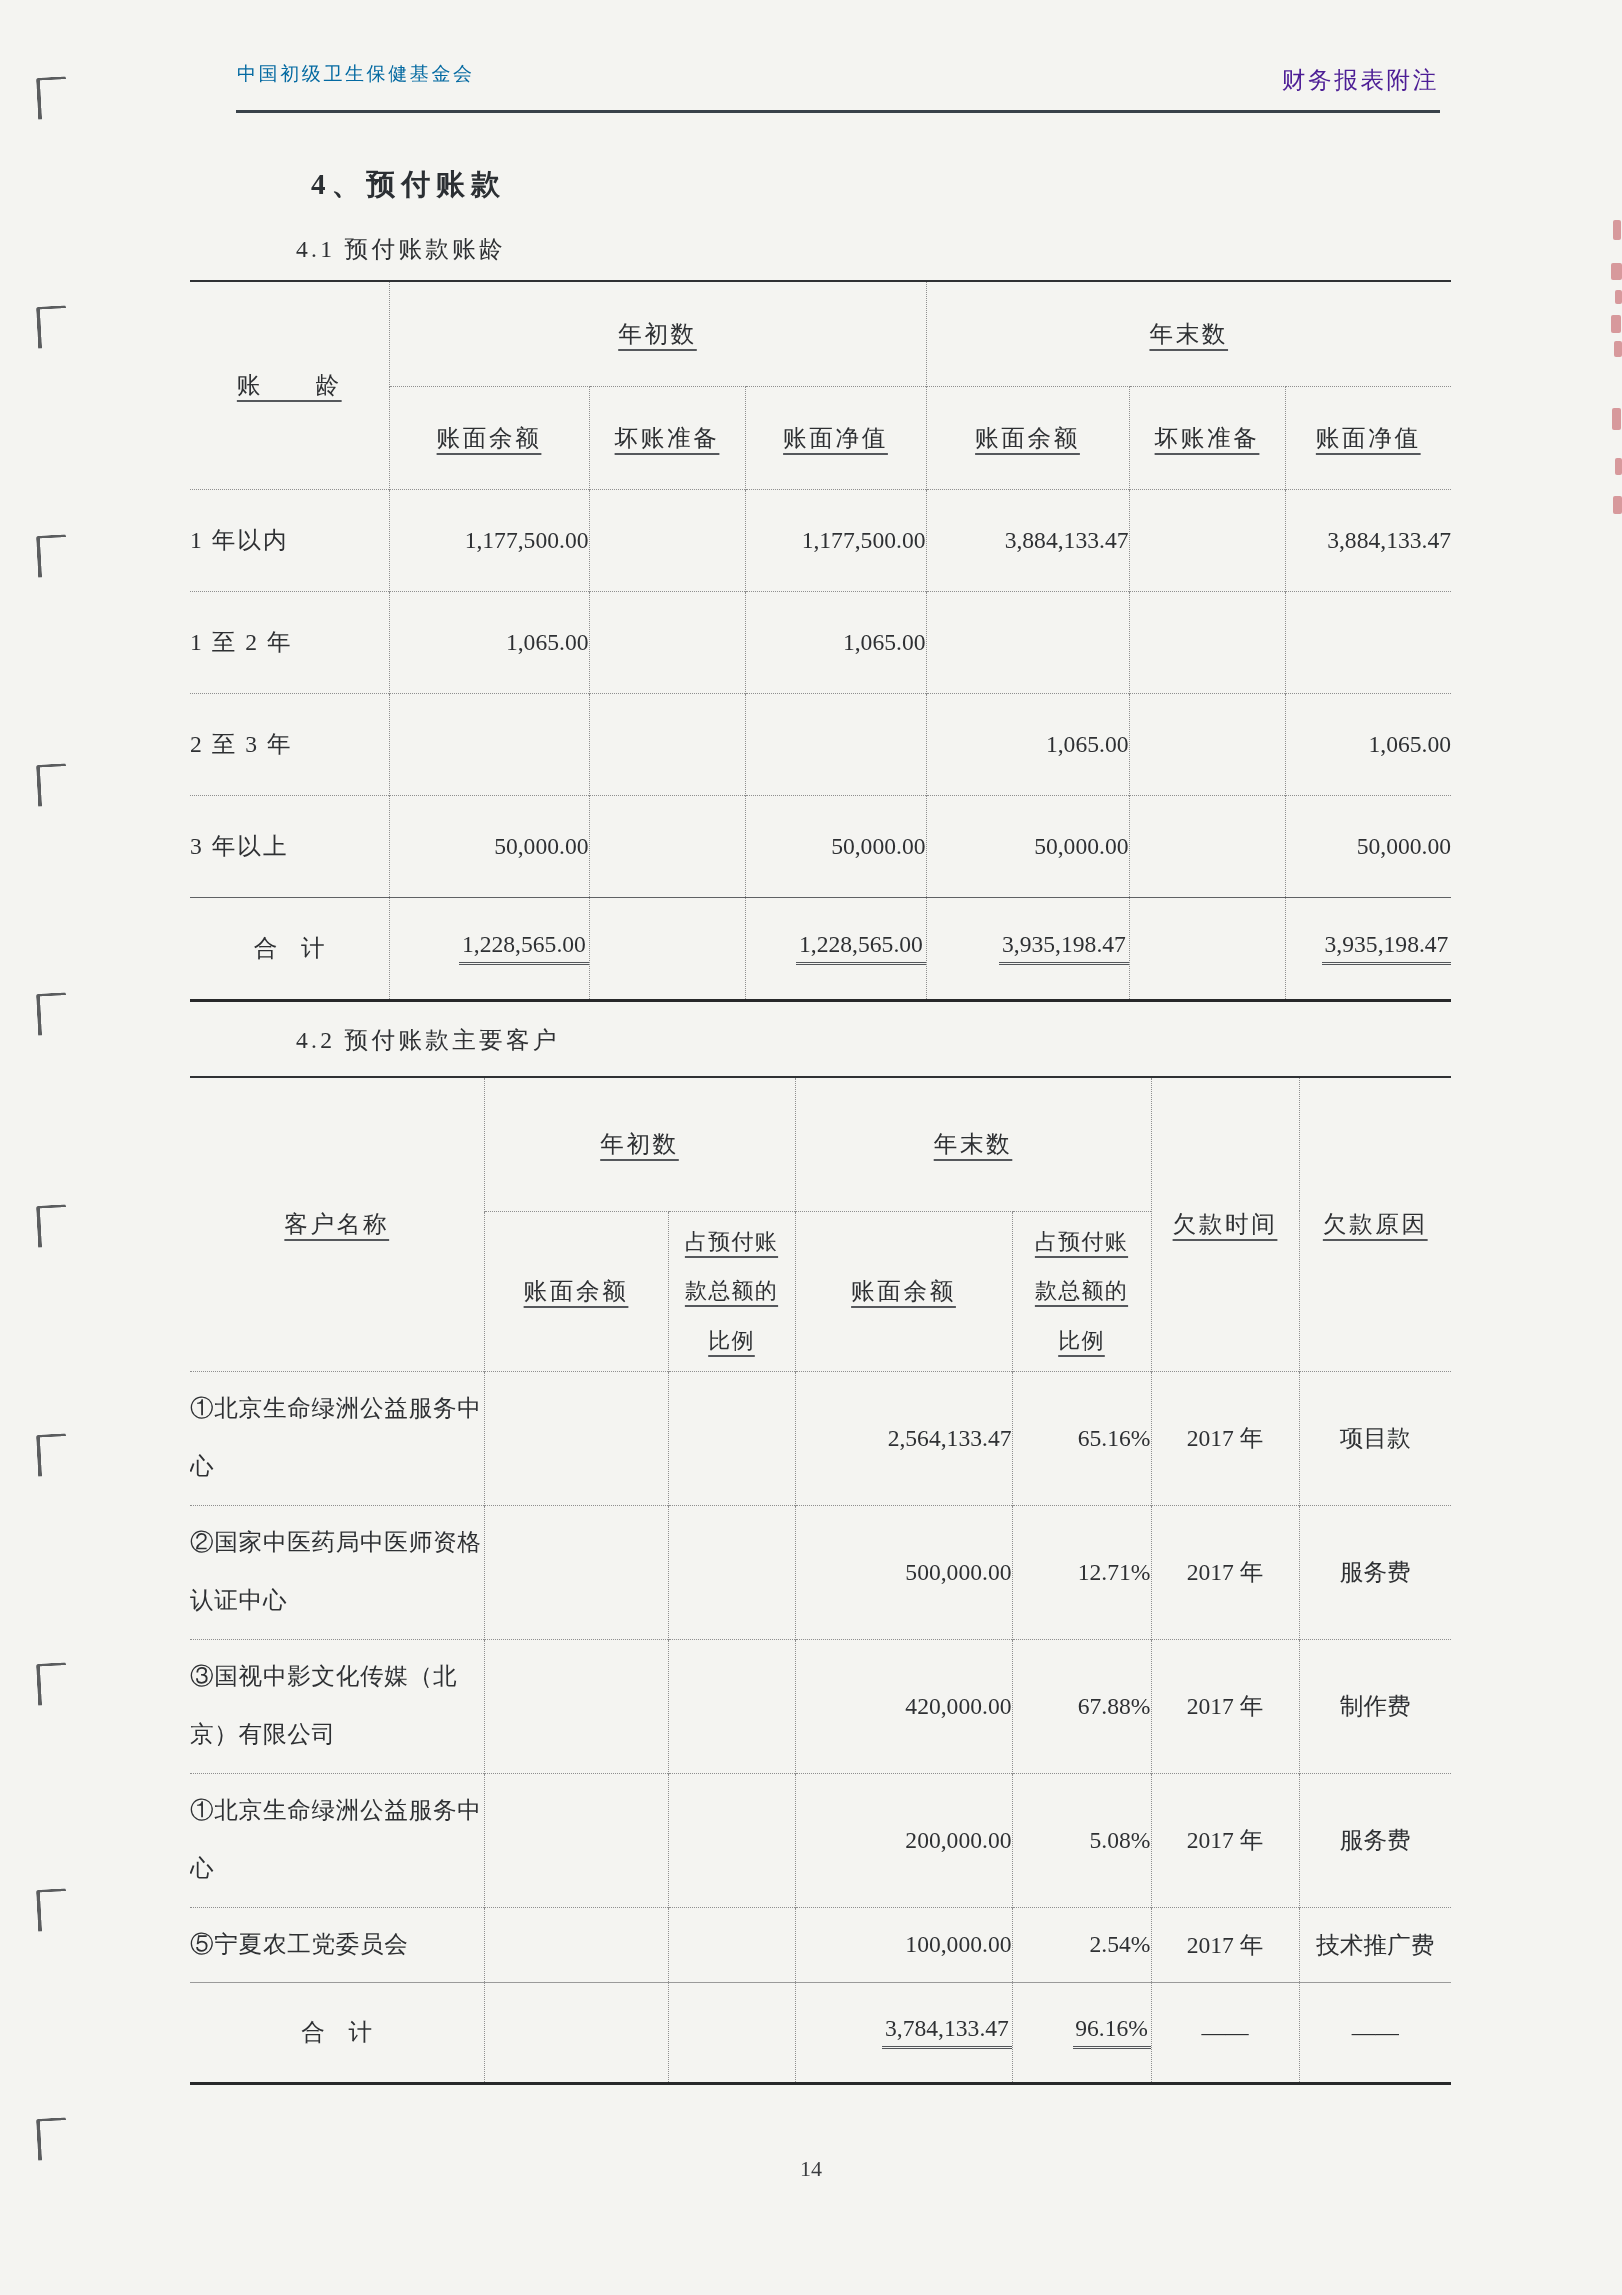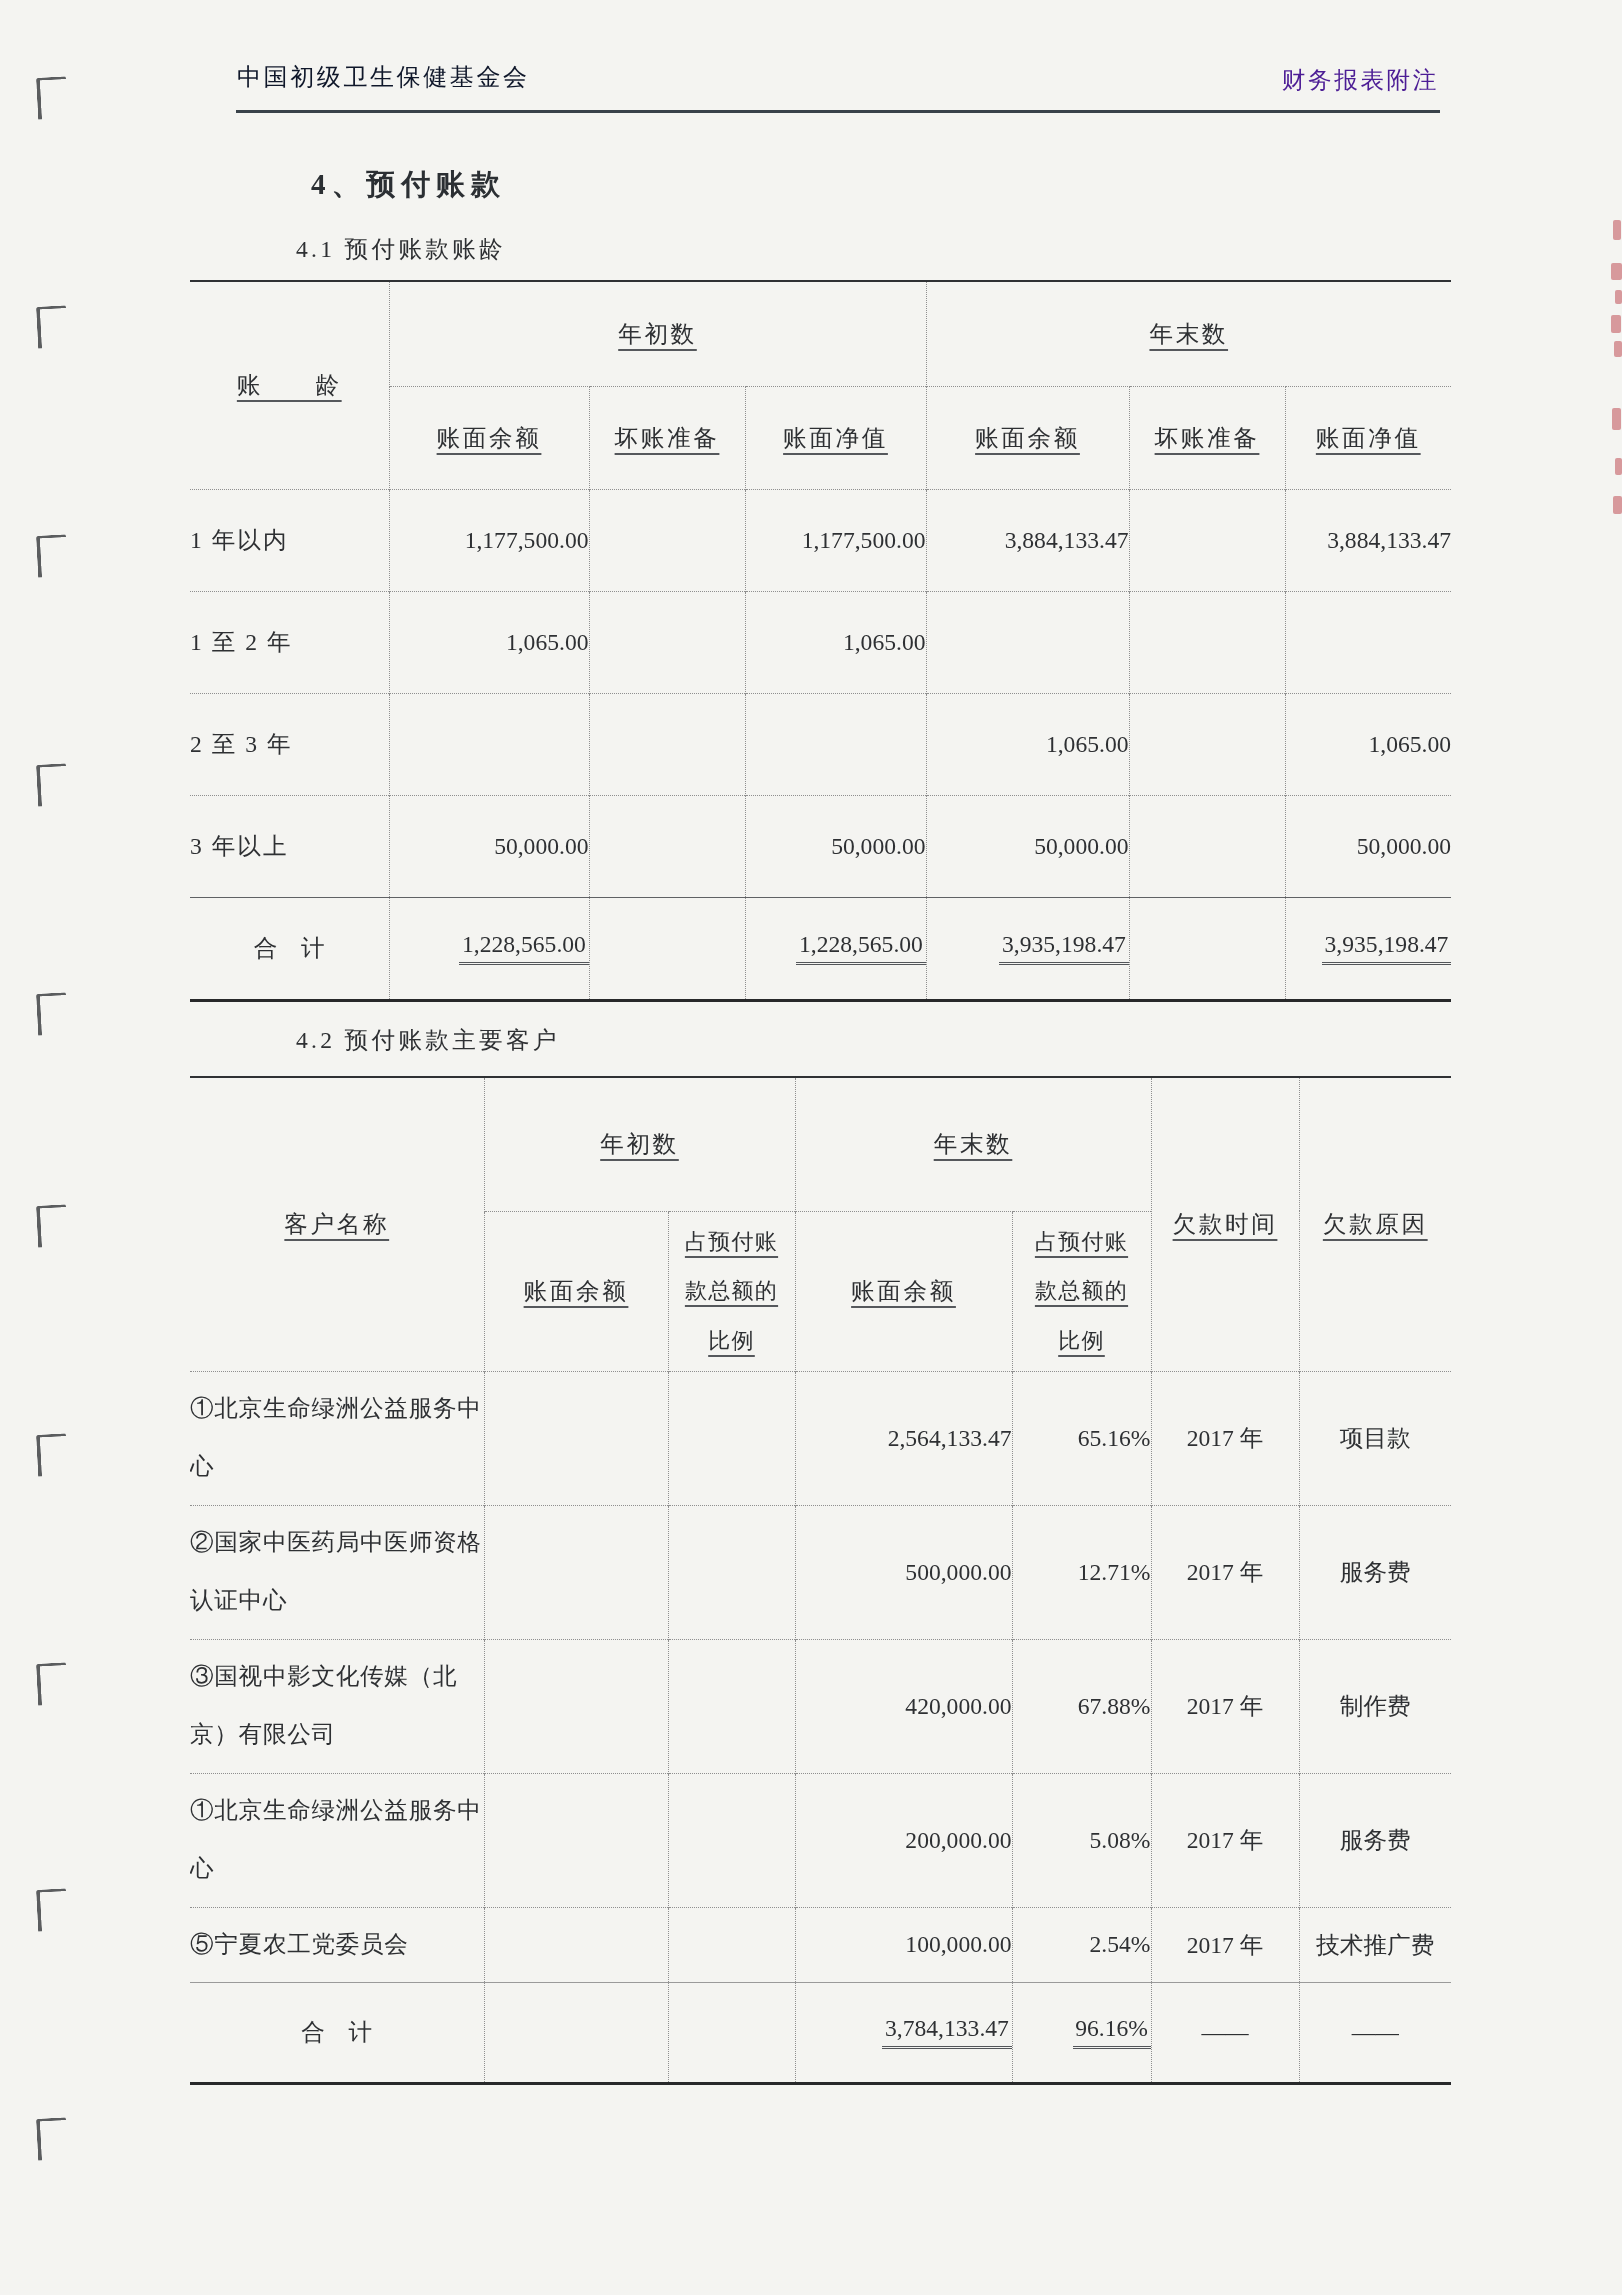--- a/index.html
+++ b/index.html
@@ -2,21 +2,21 @@
 <html style="font-size:10.5px"><head>
 <meta charset="utf-8">
 <style>
   html,body{margin:0;padding:0;background:#d8d8d6;}
   .page{
     position:relative; width:1622px; height:2295px;
     background:#f4f4f1; overflow:hidden;
     font-family:"Liberation Serif", serif; color:#2e3033;
   }
   
-  .hdr-left{position:absolute; left:237px; top:61px; font-size:24px; letter-spacing:2.6px; color:#0f172a;}
+  .hdr-left{position:absolute; left:237px; top:61px; font-size:19px; letter-spacing:2.6px; color:#0369a1;}
   .hdr-right{position:absolute; right:183px; top:64px; font-size:23.6px; letter-spacing:2.6px; color:#4c1d95;}
   .hdr-rule{position:absolute; left:236px; top:110px; width:1204px; height:2.6px; background:#39424a;}
   
   .sec-title{position:absolute; left:287px; top:165px; font-size:29px; font-weight:bold; letter-spacing:5.9px; color:#2b2f33;margin-left:24px;}
   .sec-sub1{position:absolute; left:296px; top:233px; font-size:23.6px; letter-spacing:3.3px;}
   .sec-sub2{position:absolute; left:296px; top:1024px; font-size:23.6px; letter-spacing:3.3px;}
   
   table.tbl{
     position:absolute; border-collapse:collapse; table-layout:fixed;
     width:1261px; border-top:2.6px solid #2f3134; border-bottom:3.9px solid #27282a;
@@ -244,15 +244,16 @@
       <td class="num bl stg"></td>
       <td class="pct bl stg"></td>
       <td class="num bl stg"><span class="du">3,784,133.47</span></td>
       <td class="pct bl stg"><span class="du">96.16%</span></td>
       <td class="ctr bl stg">——</td>
       <td class="ctr bl stg">——</td>
     </tr>
   </tbody>
     </table>
 
+  <div class="page-num">14</div>
 
 </div>
 
 
 </body></html>

